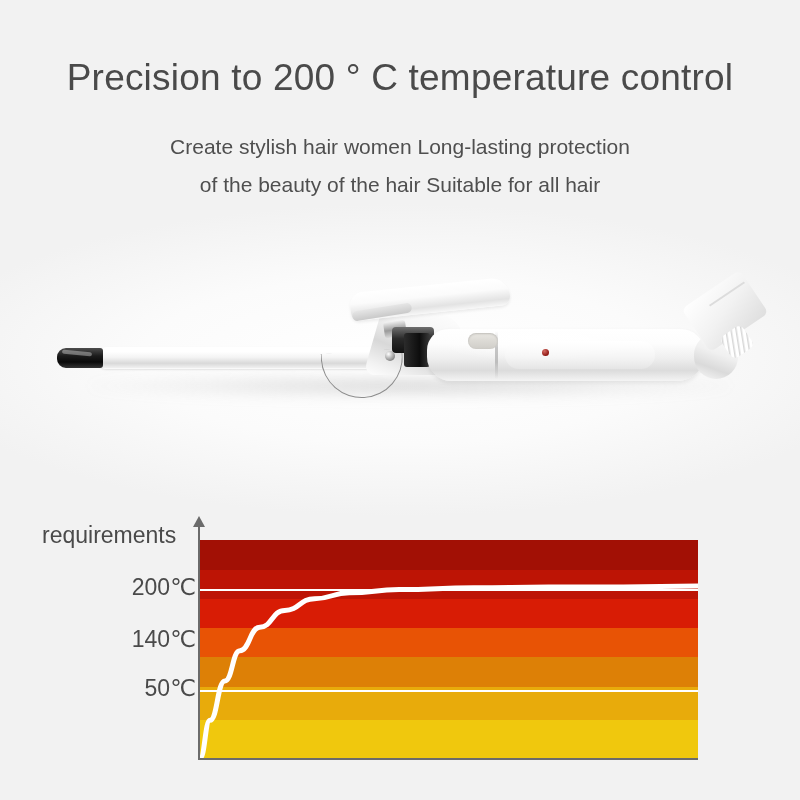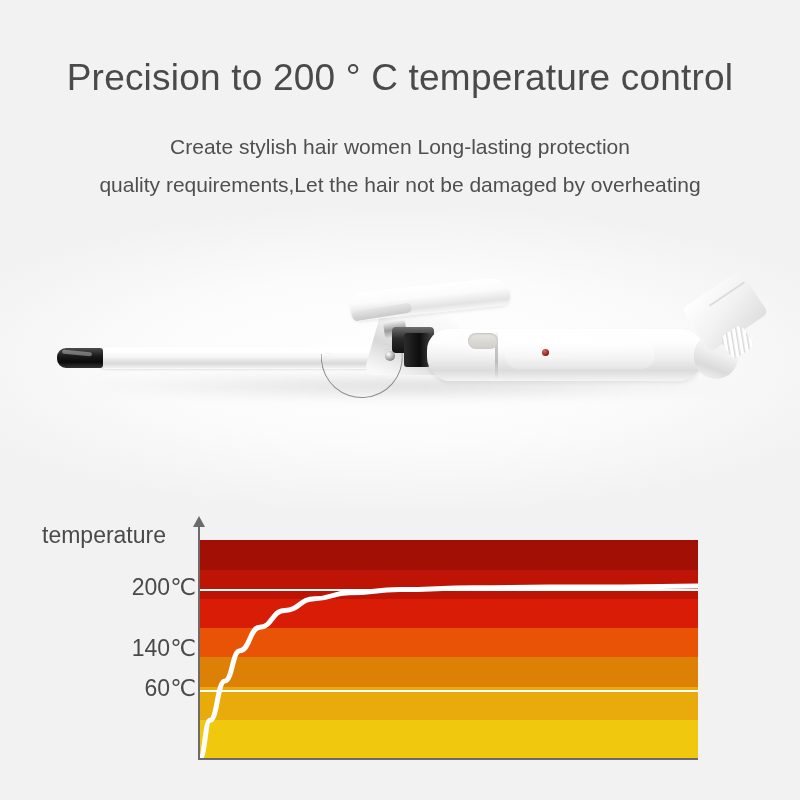--- a/index.html
+++ b/index.html
@@ -358,21 +358,21 @@
 </style>
 </head>
 <body>
 
 <div class="page">
 
   <div class="headline">Precision to 200 ° C temperature control</div>
 
   <div class="subcopy">
     <div class="line">Create stylish hair women  Long-lasting protection</div>
-    <div class="line">quality requirements,Let the hair not be damaged by overheating</div>
+    <div class="line">of the beauty of the hair Suitable for all hair</div>
   </div>
 
   <div class="product">
     <div class="prod-shadow"></div>
     <div class="barrel"></div>
     <div class="barrel-tip"></div>
     <div class="barrel-tip-hl"></div>
     <div class="neck"></div>
     <div class="clamp"></div>
     <div class="clamp-lip"></div>
@@ -387,29 +387,29 @@
     <div class="switch"></div>
     <div class="led"></div>
     <div class="tail"></div>
     <div class="cord"></div>
     <div class="cord-line"></div>
     <div class="cord-ribs"></div>
   </div>
 
   <div class="chart">
 
-    <div class="y-label">temperature</div>
+    <div class="y-label">requirements</div>
     <div class="axis-arrow"></div>
     <div class="axis-line"></div>
     <div class="axis-base"></div>
 
     <div class="ticks">
       <div class="tick" id="tick-200" style="top: 74.3077px;">200℃</div>
-      <div class="tick" id="tick-140" style="top: 135px;">140℃</div>
-      <div class="tick" id="tick-80" style="top: 174.923px;">60℃</div>
+      <div class="tick" id="tick-140" style="top: 126px;">140℃</div>
+      <div class="tick" id="tick-80" style="top: 174.923px;">50℃</div>
     </div>
 
     <div class="plot" id="plot-area">
 
     <div class="band" style="top: 0px; height: 30.1846px; background: rgb(162, 16, 5);"></div>
         <div class="band" style="top: 30.1846px; height: 28.5077px; background: rgb(189, 20, 5);"></div>
         <div class="band" style="top: 58.6923px; height: 29.3462px; background: rgb(216, 28, 5);"></div>
         <div class="band" style="top: 88.0385px; height: 29.3462px; background: rgb(232, 83, 5);"></div>
         <div class="band" style="top: 117.385px; height: 29.3462px; background: rgb(221, 128, 6);"></div>
         <div class="band" style="top: 146.731px; height: 33.5385px; background: rgb(232, 171, 11);"></div>

